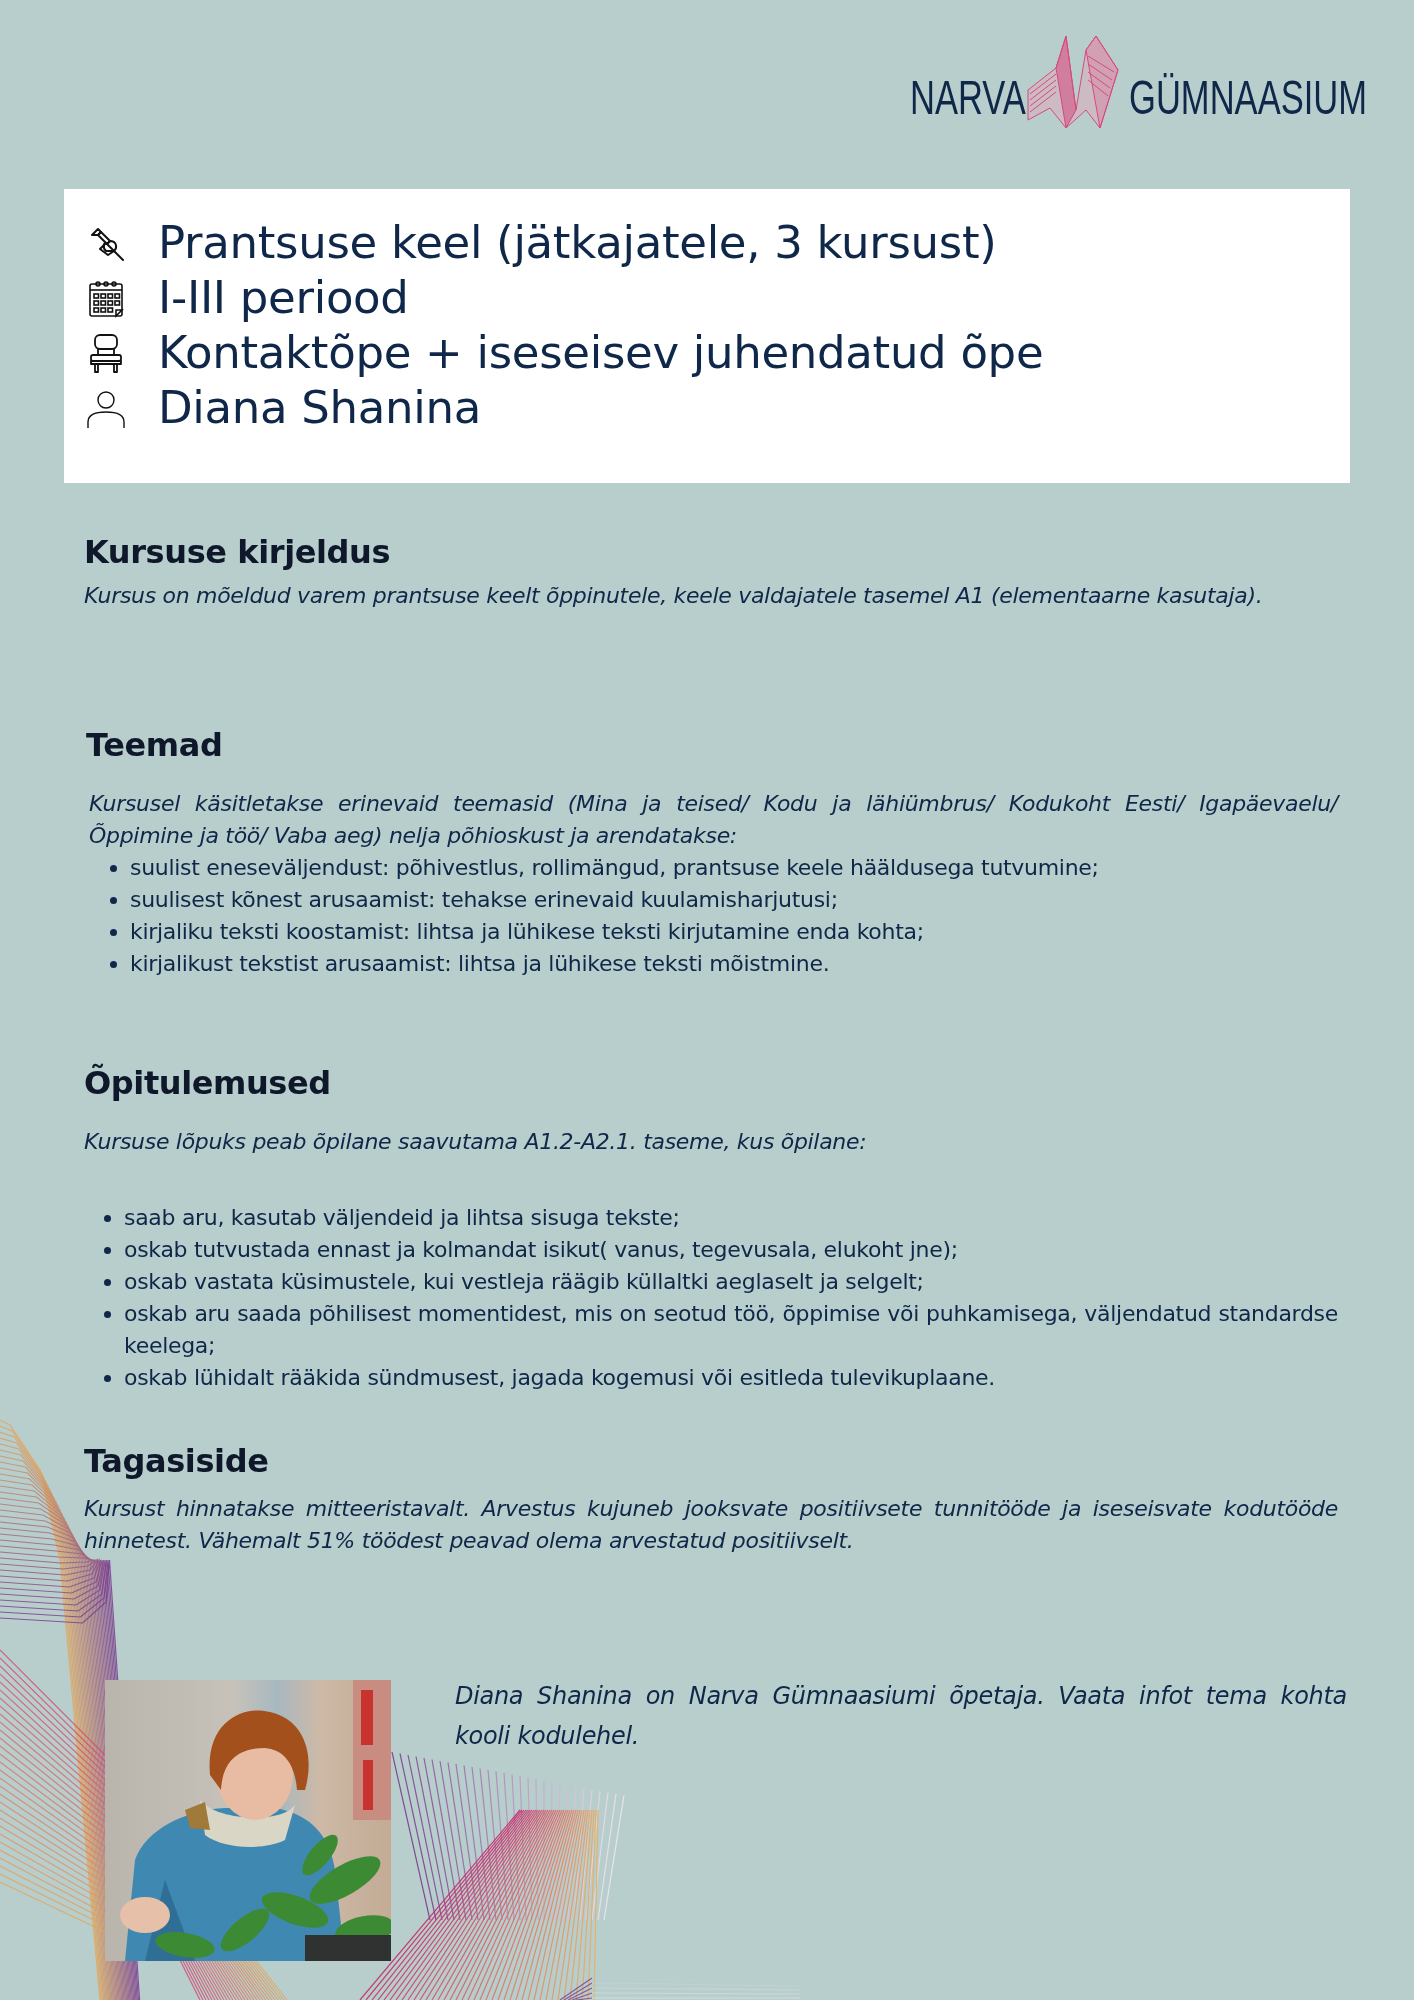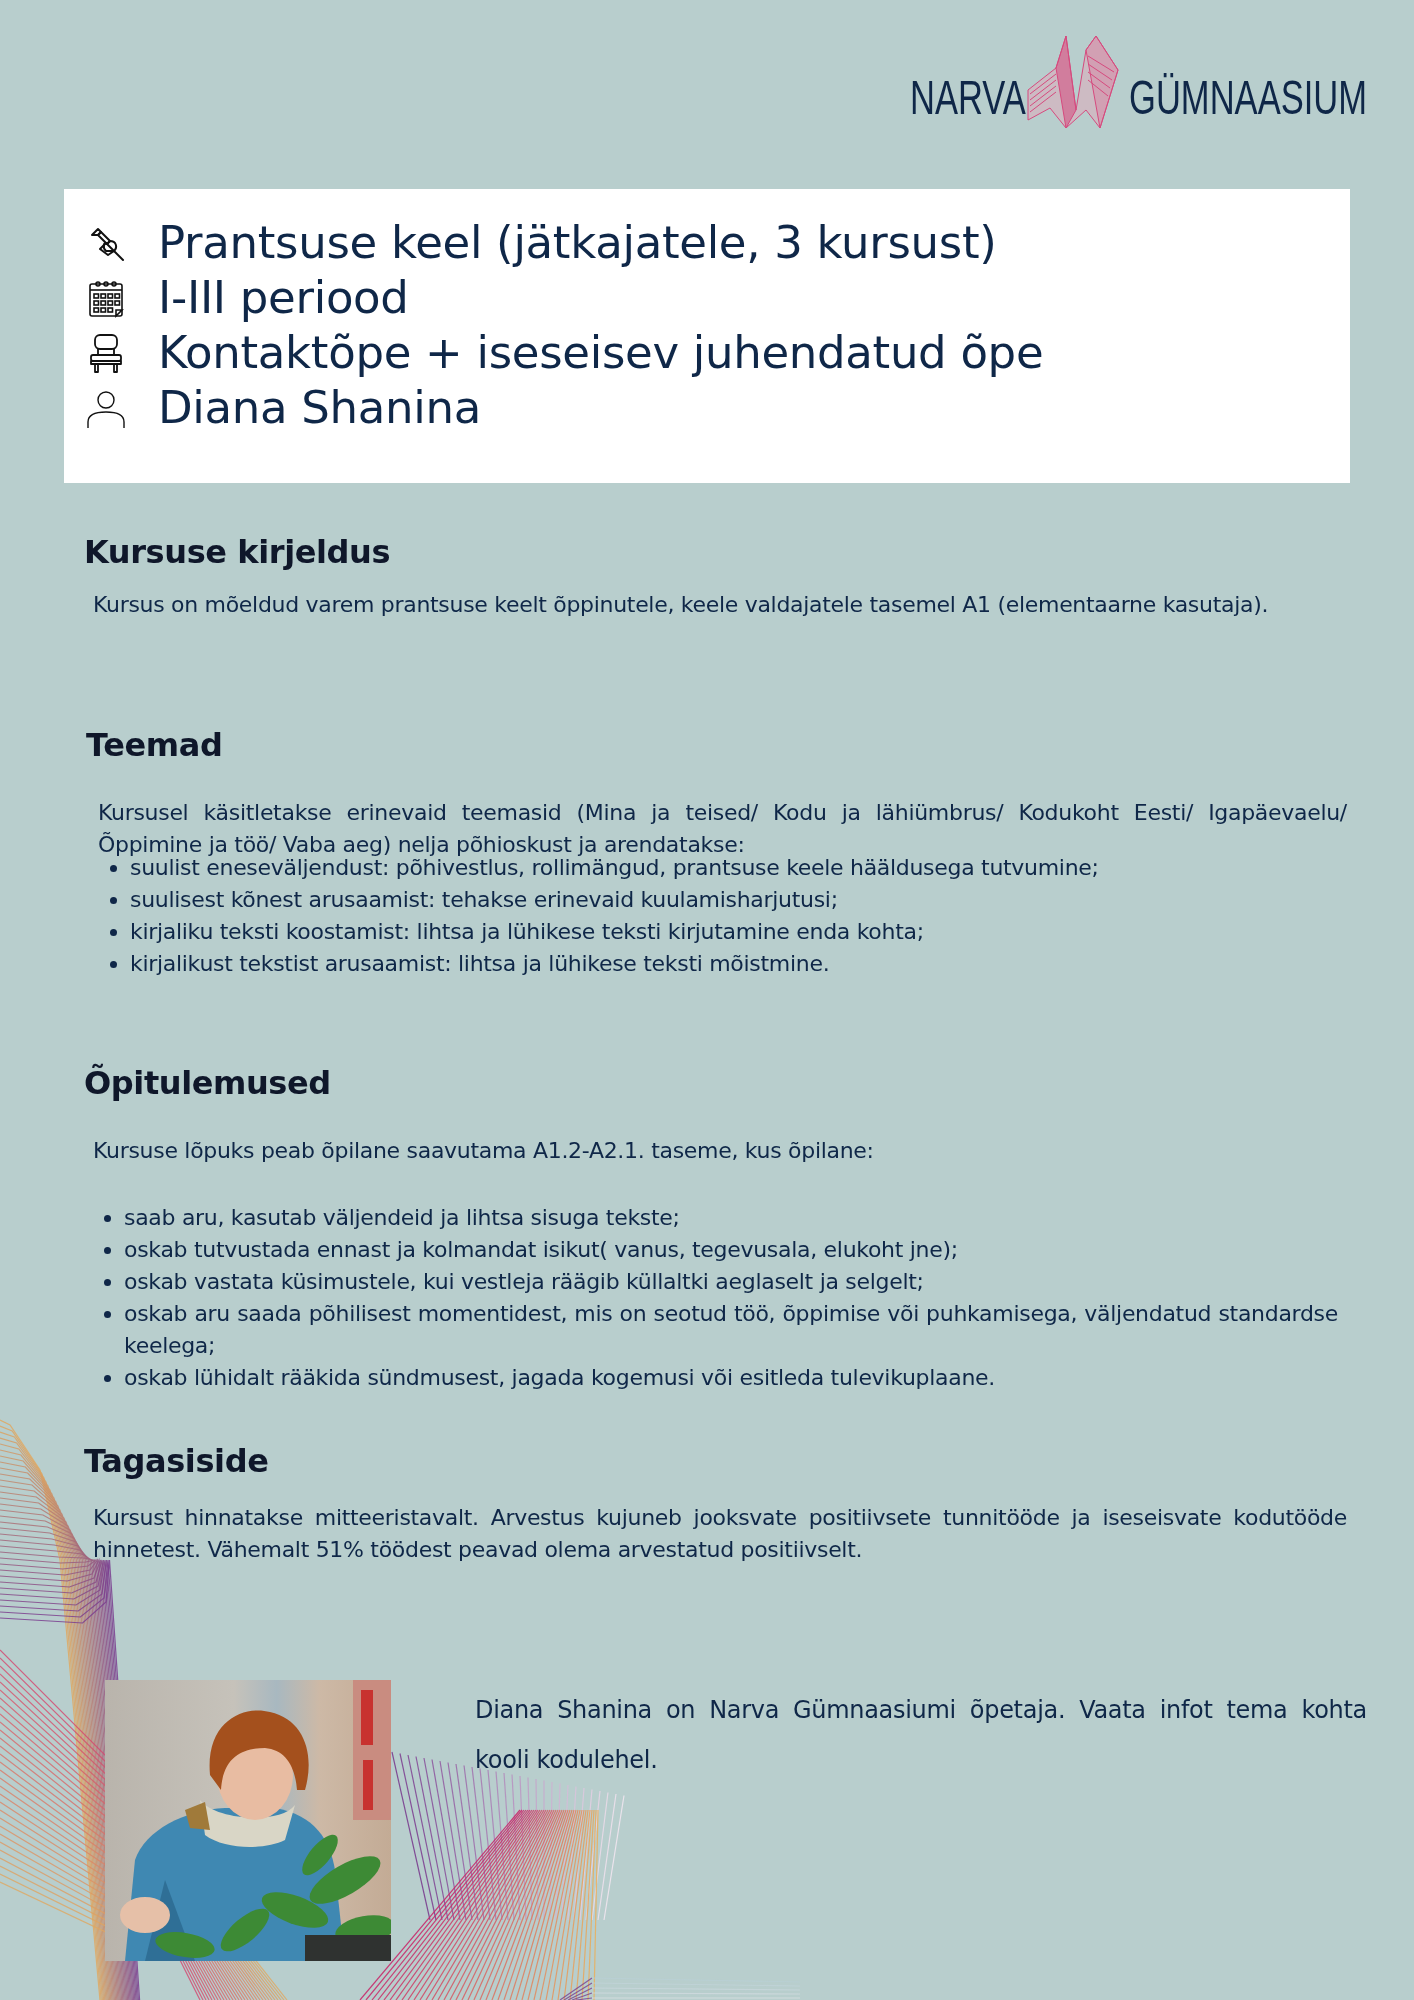--- a/index.html
+++ b/index.html
@@ -37,21 +37,21 @@
     font-family: "DejaVu Sans", sans-serif; letter-spacing: -0.3px;
   }
 
   
   .section-title {
     position: absolute; font-family: "DejaVu Sans", sans-serif; font-weight: bold;
     font-size: 32px; color: #0f172a; margin: 0; letter-spacing: -0.4px;
   }
   .para {
     position: absolute; font-size: 22px; line-height: 32px; color: #0f2748;
-    font-family: "DejaVu Sans", sans-serif; margin: 9px; letter-spacing: -0.3px;
+    font-family: "DejaVu Sans", sans-serif; margin: 0; letter-spacing: -0.3px; font-style: italic;
   }
   .justify { text-align: justify; }
   ul.bullets { position: absolute; margin: 0; padding-left: 40px; font-size: 22px; line-height: 32px; color: #0f2748; letter-spacing: -0.3px; }
   ul.bullets li { text-align: justify; }
 
   .photo {
     position: absolute; left: 105px; top: 1680px; width: 286px; height: 281px; overflow: hidden;
   }
 </style>
 </head>
@@ -367,13 +367,13 @@
       <ellipse cx="240" cy="200" rx="40" ry="15" transform="rotate(-30 240 200)"></ellipse>
       <ellipse cx="190" cy="230" rx="35" ry="14" transform="rotate(20 190 230)"></ellipse>
       <ellipse cx="140" cy="250" rx="30" ry="12" transform="rotate(-40 140 250)"></ellipse>
       <ellipse cx="80" cy="265" rx="30" ry="12" transform="rotate(10 80 265)"></ellipse>
       <ellipse cx="260" cy="250" rx="30" ry="14" transform="rotate(-10 260 250)"></ellipse>
       <ellipse cx="215" cy="175" rx="25" ry="10" transform="rotate(-50 215 175)"></ellipse>
     </g>
     <rect x="200" y="255" width="86" height="26" fill="#2f3230"></rect>
   </svg>
 </div>
-<p class="para justify" style="left:466px; top:1676px; width:892px; font-size:24px; line-height:50px; text-align-last:left;">Diana Shanina on Narva Gümnaasiumi õpetaja. Vaata infot tema kohta kooli kodulehel.</p>
+<p class="para justify" style="left:455px; top:1676px; width:892px; font-size:24px; line-height:40px; text-align-last:left;">Diana Shanina on Narva Gümnaasiumi õpetaja. Vaata infot tema kohta kooli kodulehel.</p>
 
 </body></html>

